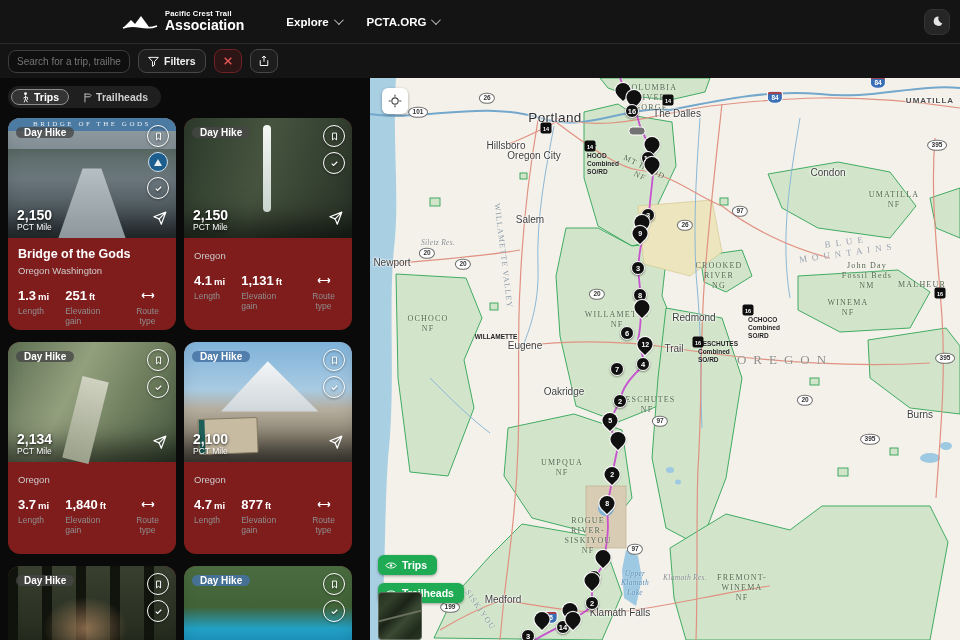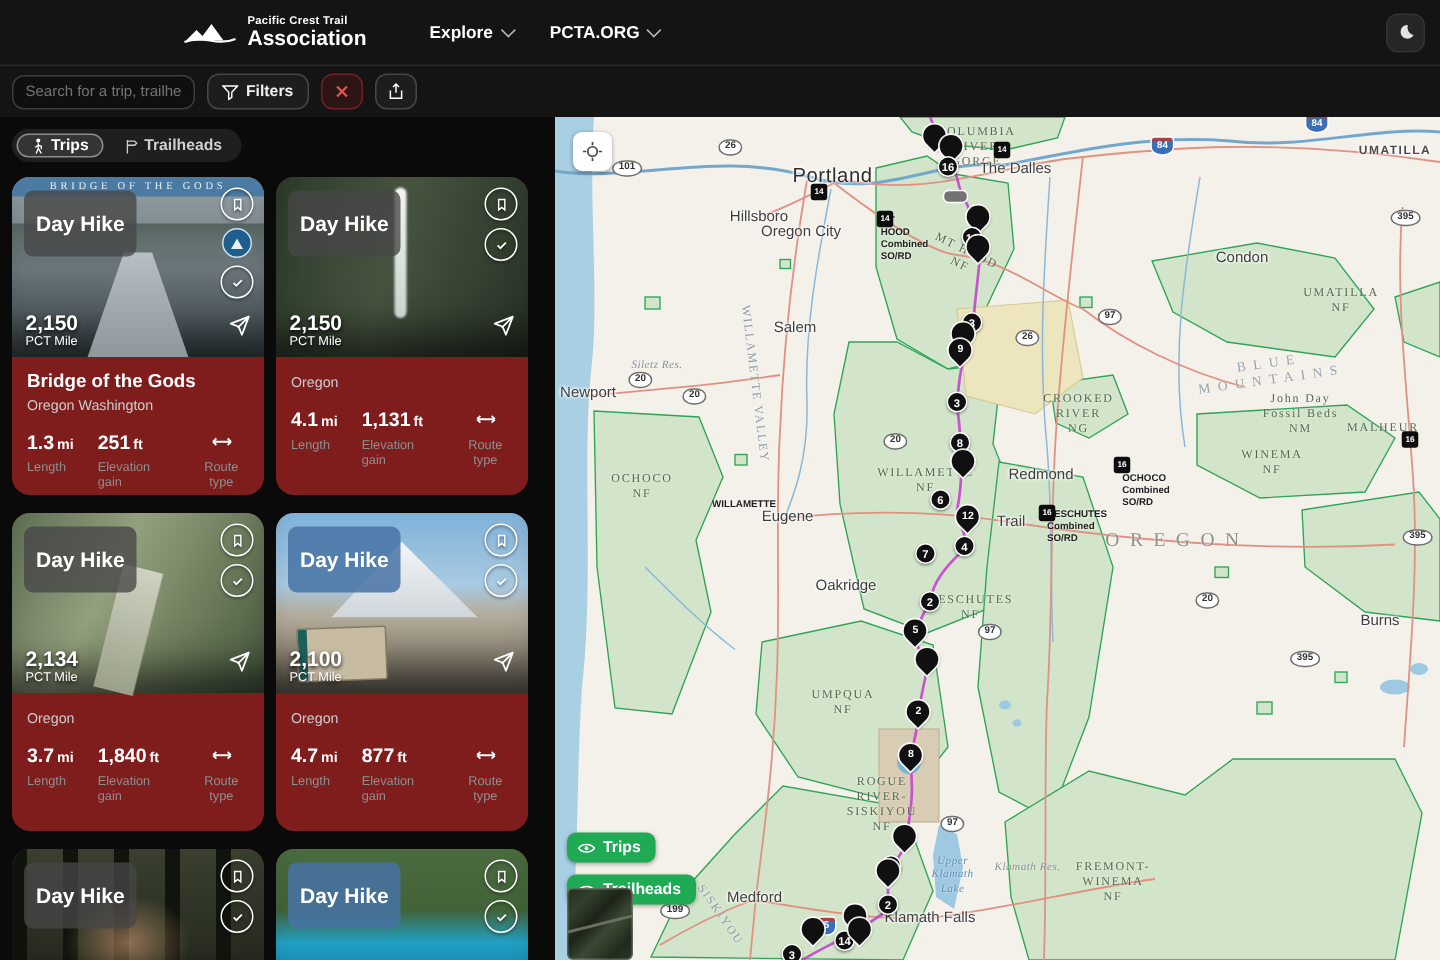--- a/index.html
+++ b/index.html
@@ -38,22 +38,22 @@
   .pill-group { display:inline-flex; gap:3px; background:#1f1f1f; border-radius:16px; padding:3px; }
   .pill { display:flex; align-items:center; gap:4px; border-radius:13px; padding:2px 10px;
     font-size:10.5px; font-weight:bold; color:#cfcfcf; }
   .pill.active { background:#343434; border:1px solid #8d8d8d; color:#fff; padding:1px 9px; }
 
   
   .cards { display:grid; grid-template-columns:168px 168px; gap:12px 8px; padding:8px;
     grid-auto-rows:212px; overflow:hidden; flex:1; }
   .card { border-radius:12px; overflow:hidden; background:#7f1d1d; display:flex; flex-direction:column; }
   .card-img { height:120px; position:relative; box-shadow:inset 0 -34px 28px -18px rgba(0,0,0,.6); }
-  .badge { position:absolute; left:8px; top:9px; padding:14px 8px; border-radius:6px;
-    font-size:14px; font-weight:bold; z-index:3; }
+  .badge { position:absolute; left:8px; top:9px; padding:0 8px; border-radius:6px;
+    font-size:10px; font-weight:bold; z-index:3; }
   .badge-dark { background:rgba(70,70,70,.78); }
   .badge-blue { background:rgba(70,115,165,.85); }
   .img-caption { position:absolute; top:0; left:0; right:0; height:13px; background:#4b7aa3;
     color:#e7edf2; font-family:"Liberation Serif","DejaVu Serif",serif; font-size:7px;
     letter-spacing:2.5px; text-align:center; line-height:13px; z-index:2; }
   .icon-stack { position:absolute; top:7px; right:7px; display:flex; flex-direction:column;
     gap:5px; align-items:center; z-index:3; }
   .ic { width:22px; height:22px; border:1.6px solid #fff; border-radius:50%;
     display:flex; align-items:center; justify-content:center;
     filter:drop-shadow(0 1px 1px rgba(0,0,0,.5)); }

